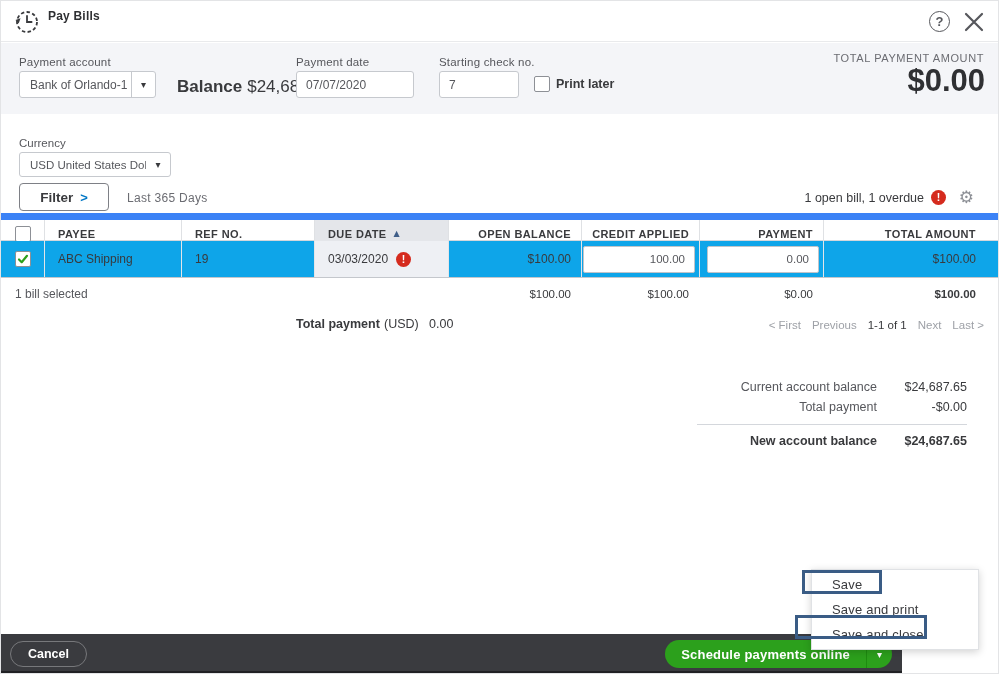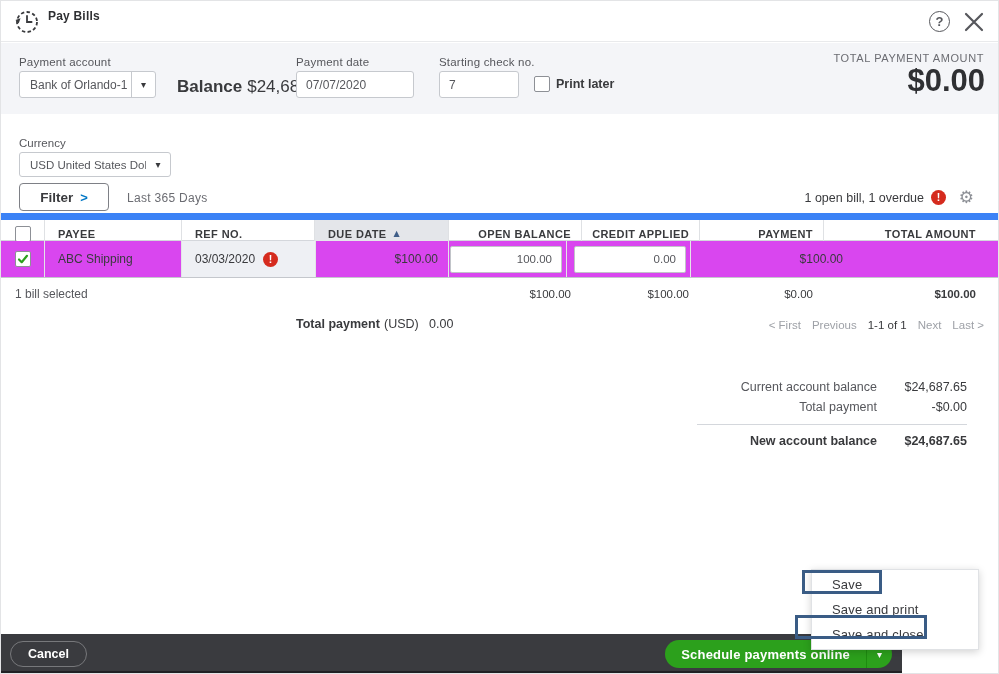--- a/index.html
+++ b/index.html
@@ -53,21 +53,21 @@
   .c4{width:133px;} .c5{width:118px;} .c6{width:124px;} .c7{width:177px;}
   .thead { position:absolute; left:0; top:212px; height:28px; border-top:7px solid #3b82f6; border-bottom:1px solid #d4d7dc; }
   .thead .cell { display:flex; align-items:center; font-size:11px; font-weight:bold; color:#393a3d; letter-spacing:.4px; height:27px; border-left:1px solid #dfe1e4; }
   .thead .cell:first-child { border-left:none; }
   .cell.la { padding-left:13px; }
   .cell.ra { justify-content:flex-end; padding-right:10px; }
   .cell.ra-lg { justify-content:flex-end; padding-right:24px; }
   .th-sorted { background:#e4e6ea; }
   .sort-arrow { font-family:"DejaVu Sans", sans-serif; font-size:8px; color:#3f5e88; margin-left:7px; }
   .hdr-cb-cell { display:flex; align-items:center; justify-content:center; }
-  .trow { position:absolute; left:0; top:240px; height:37px; background:#d946ef; border-bottom:1px solid #c4c7cc; }
+  .trow { position:absolute; left:0; top:240px; height:37px; background:#0ea5e9; border-bottom:1px solid #c4c7cc; }
   .trow .cell { display:flex; align-items:center; font-size:12px; color:#393a3d; height:36px; border-left:1px solid #e3e5e8; }
   .trow .cell:first-child { border-left:none; }
   .trow .cell.shaded { background:#eef0f4; }
   .cell-input { width:112px; height:27px; background:#fff; border:1px solid #c1c4c9; border-radius:2px; font-size:11.5px; color:#56575c; text-align:right; padding-right:9px; margin-right:4px; outline:none; font-family:"Liberation Sans", sans-serif; }
   .due-badge { margin-left:8px; }
   .cb-checked { display:flex; align-items:center; justify-content:center; }
 
   
   .tsum { position:absolute; left:0; top:281px; height:24px; }
   .tsum .cell { display:flex; align-items:center; font-size:11.5px; color:#393a3d; height:24px; }
@@ -207,20 +207,23 @@
     <div class="cell c0 cb-checked">
       <span class="cb cb-checked">
         <svg width="12" height="12" viewBox="0 0 12 12">
           <path d="M2 6.5 L4.7 9.2 L10 2.8" fill="none" stroke="#2ca01c" stroke-width="2.2" stroke-linecap="round" stroke-linejoin="round"></path>
         </svg>
       </span>
     </div>
     <div class="cell c1 la">
         <span>ABC Shipping</span>
       </div>
+    <div class="cell c2 la">
+        <span>19</span>
+      </div>
     <div class="cell c3 la shaded">
       <span>03/03/2020</span>
       <span class="alert-badge due-badge">!</span>
     </div>
     <div class="cell c4 ra">
         <span>$100.00</span>
       </div>
     <div class="cell c5" style="justify-content:flex-end;">
       <input class="cell-input" value="100.00" style="">
     </div>

